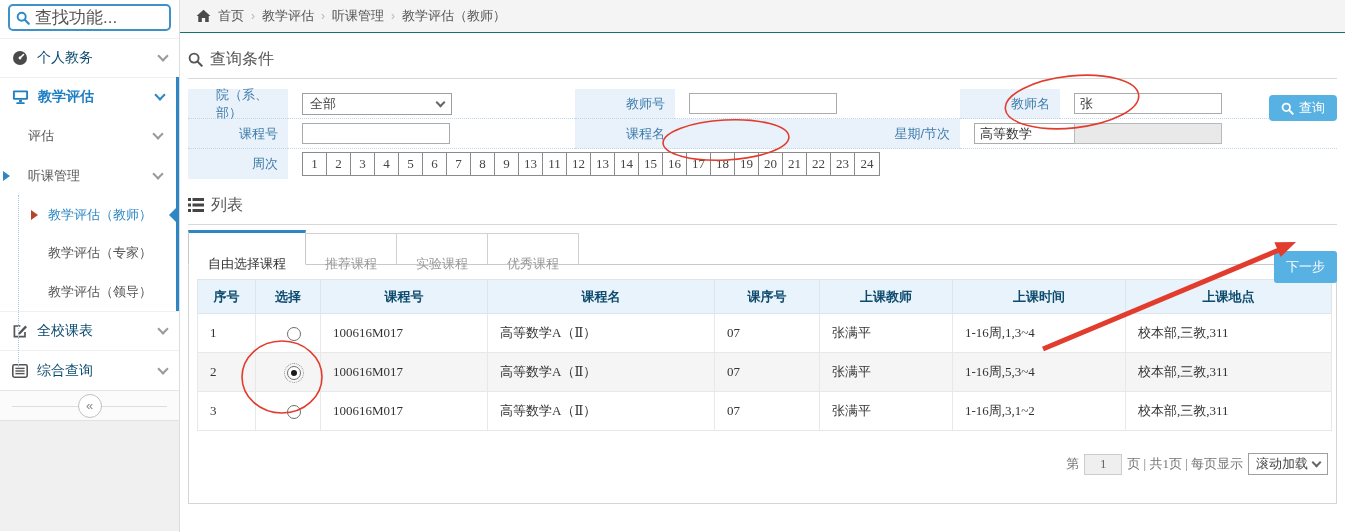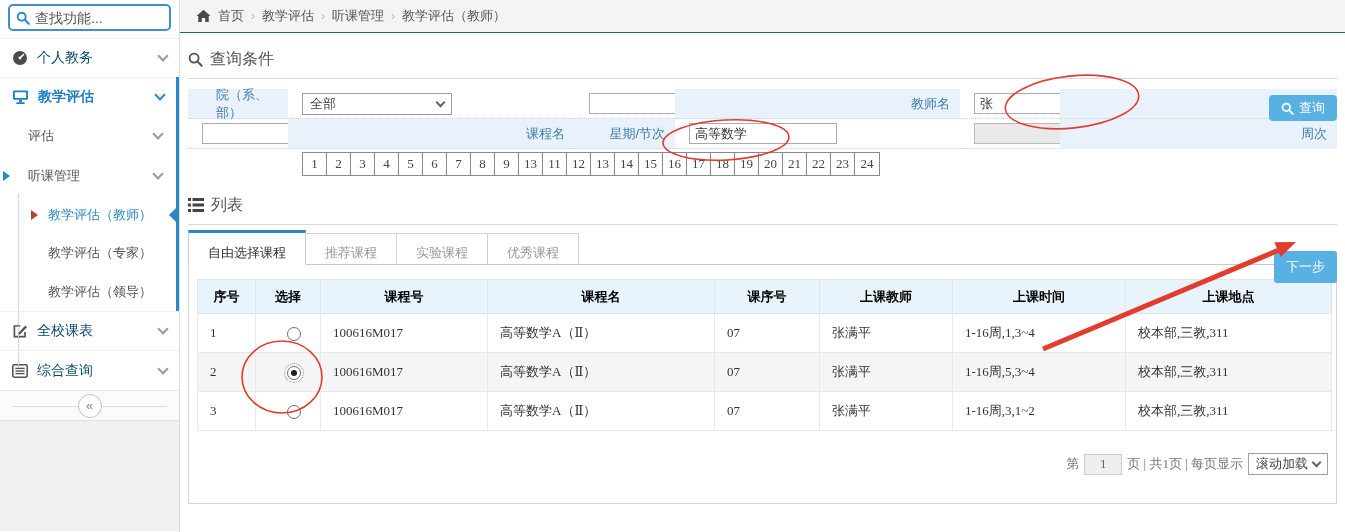--- a/index.html
+++ b/index.html
@@ -6,21 +6,21 @@
   html,body { width:1345px; height:532px; }
   body {
     font-family: "Liberation Sans","DejaVu Sans",sans-serif;
     font-size: 13px; color:#444; background:#fff; position:relative; overflow:hidden;
   }
 
   
   .sidebar { position:absolute; left:0; top:0; width:180px; height:532px; background:#fff; border-right:1px solid #ddd; }
   .search-wrap { padding:4px 8px 6px; height:38px; }
   .search-box { border:2px solid #4191c9; border-radius:5px; height:27px; display:flex; align-items:center; padding:0 6px; gap:5px; background:#fff; }
-  .search-box input { border:none; outline:none; width:100%; font-size:14px; color:#444; font-family:inherit; background:transparent; }
+  .search-box input { border:none; outline:none; width:100%; font-size:17px; color:#444; font-family:inherit; background:transparent; }
   .search-box input::placeholder { color:#555; }
   .mi { display:flex; align-items:center; gap:9px; padding:0 12px; border-top:1px solid #f0f0f0; font-size:14px; color:#0c4a6e; cursor:pointer; }
   .mi .chev { margin-left:auto; }
   .chev { width:8px; height:8px; border-right:2px solid #9a9a9a; border-bottom:2px solid #9a9a9a; transform:rotate(45deg); margin-top:-4px; }
   .chev.blue { border-color:#2d87c4; }
   .blue-section { border-right:3px solid #2d87c4; position:relative; }
   .mi.top-eval { color:#1f7fc4; font-weight:bold; border-top:1px solid #eee; }
   .sub { display:flex; align-items:center; padding-left:28px; font-size:13px; color:#555; position:relative; cursor:pointer; }
   .sub .chev { position:absolute; right:14px; }
   .sub3 { padding-left:48px; }
@@ -55,28 +55,28 @@
   .tinput { width:148px; height:21px; border:1px solid #ababab; font-size:13px; padding:1px 5px; color:#333; font-family:inherit; }
   .tinput:disabled, .tinput.disabled { background:#e9e9e9; border-color:#b9b9b9; }
   .selbox { width:150px; height:22px; border:1px solid #9f9f9f; display:inline-flex; align-items:center; justify-content:space-between; padding:0 7px; color:#444; background:#fff; cursor:pointer; }
   .selbox .chev { width:7px; height:7px; margin-top:-3px; border-color:#666; }
   .weeks { display:inline-flex; border:1px solid #8a8a8a; background:#fff; }
   .week-cell { width:24px; height:22px; line-height:22px; text-align:center; border-right:1px solid #8a8a8a; font-family:"Liberation Serif","DejaVu Serif",serif; font-size:13px; cursor:pointer; }
   .week-cell:last-child { border-right:none; }
 
   
   .tabs { margin-top:6px; height:34px; border-bottom:1px solid #c9c9c9; display:flex; align-items:flex-end; position:relative; }
-  .tab { height:31px; line-height:29px; padding:4px 19px; border:1px solid #d2d2d2; border-bottom:none; margin-right:-1px; color:#999; background:#fff; cursor:pointer;margin-top:20px; }
+  .tab { height:31px; line-height:29px; padding:15px 19px; border:1px solid #d2d2d2; border-bottom:none; margin-right:-1px; color:#999; background:#fff; cursor:pointer;margin-top:20px; }
   .tab.active { height:35px; line-height:32px; border-top:3px solid #2d87c4; color:#333; position:relative; z-index:2; margin-bottom:-1px; border-bottom:1px solid #fff; border-left-color:#c9c9c9; border-right-color:#c9c9c9; }
   .next-btn { margin-left:auto; align-self:flex-start; margin-top:20px; height:32px; border-radius:3px; }
 
   
   .panel { border:1px solid #d5d5d5; border-top:none; height:239px; padding:14px 8px 0; }
   table.grid { border-collapse:collapse; width:1134px; table-layout:fixed; }
-  table.grid th { background:#e9f3fb; color:#000000; font-weight:bold; height:34px; border:1px solid #dfe5e9; font-size:13px; text-align:center; }
+  table.grid th { background:#e9f3fb; color:#0c4a6e; font-weight:bold; height:34px; border:1px solid #dfe5e9; font-size:13px; text-align:center; }
   table.grid td { height:39px; border:1px solid #e8e8e8; padding-left:12px; font-size:13px; color:#333; font-family:"Liberation Serif","DejaVu Serif",serif; }
   table.grid tr.alt td { background:#f5f5f5; }
   td.c { text-align:center; padding-left:0; }
   .radio { display:inline-block; width:14px; height:14px; border:1px solid #6f6f6f; border-radius:50%; background:#fff; position:relative; vertical-align:middle; cursor:pointer; }
   .radio.checked::after { content:""; position:absolute; left:3px; top:3px; width:6px; height:6px; border-radius:50%; background:#1c1c1c; }
   .radio.checked { outline:1px dotted #8a8a8a; outline-offset:2px; }
 
   
   .pagination { margin-top:22px; display:flex; justify-content:flex-end; align-items:center; gap:5px; color:#777; font-family:"Liberation Serif","DejaVu Serif",serif; font-size:13px; }
   .page-input { width:38px; height:21px; background:#efefef; border:1px solid #ccc; text-align:center; color:#666; font-family:inherit; font-size:13px; }
@@ -226,20 +226,21 @@
 
     <div class="form-grid">
 
       <div class="fcell flabel dotted">院（系、部）</div>
       <div class="fcell ffield dotted">
         <span class="selbox">
           <span>全部</span>
           <span class="chev"></span>
         </span>
       </div>
+      <div class="fcell flabel dotted">教师号</div>
       <div class="fcell ffield dotted">
           <input class="tinput" value="" style="">
         </div>
       <div class="fcell flabel dotted">教师名</div>
       <div class="fcell ffield dotted">
           <input class="tinput" value="张" style="">
         </div>
 
       <div class="fcell flabel dotted">课程号</div>
       <div class="fcell ffield dotted">

